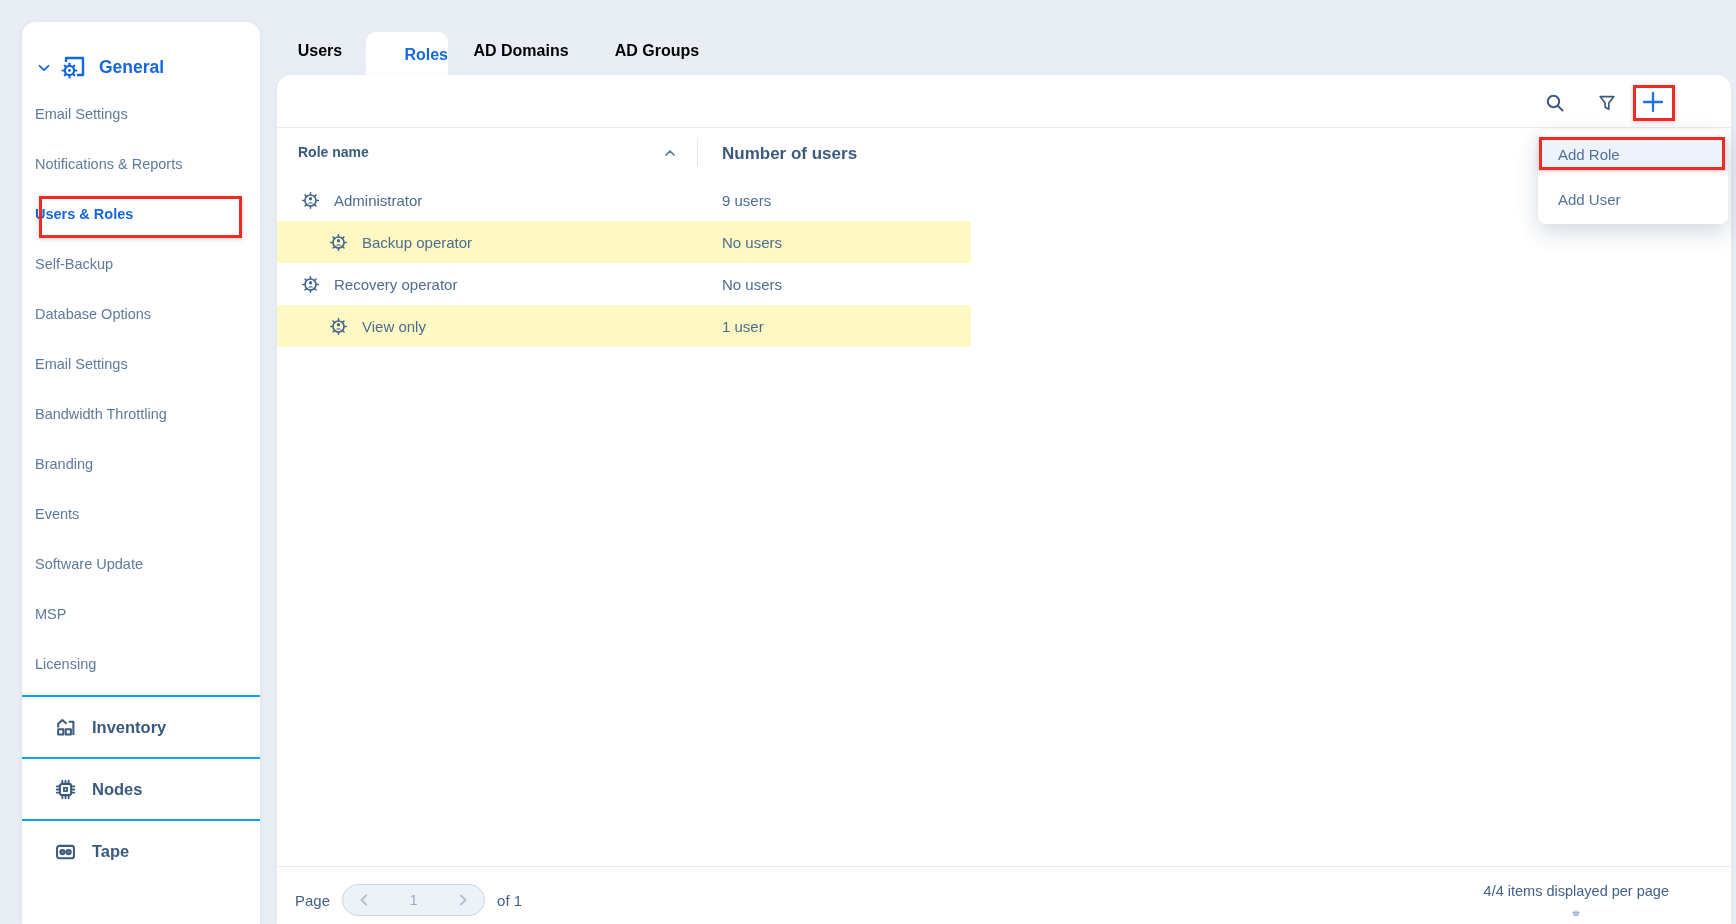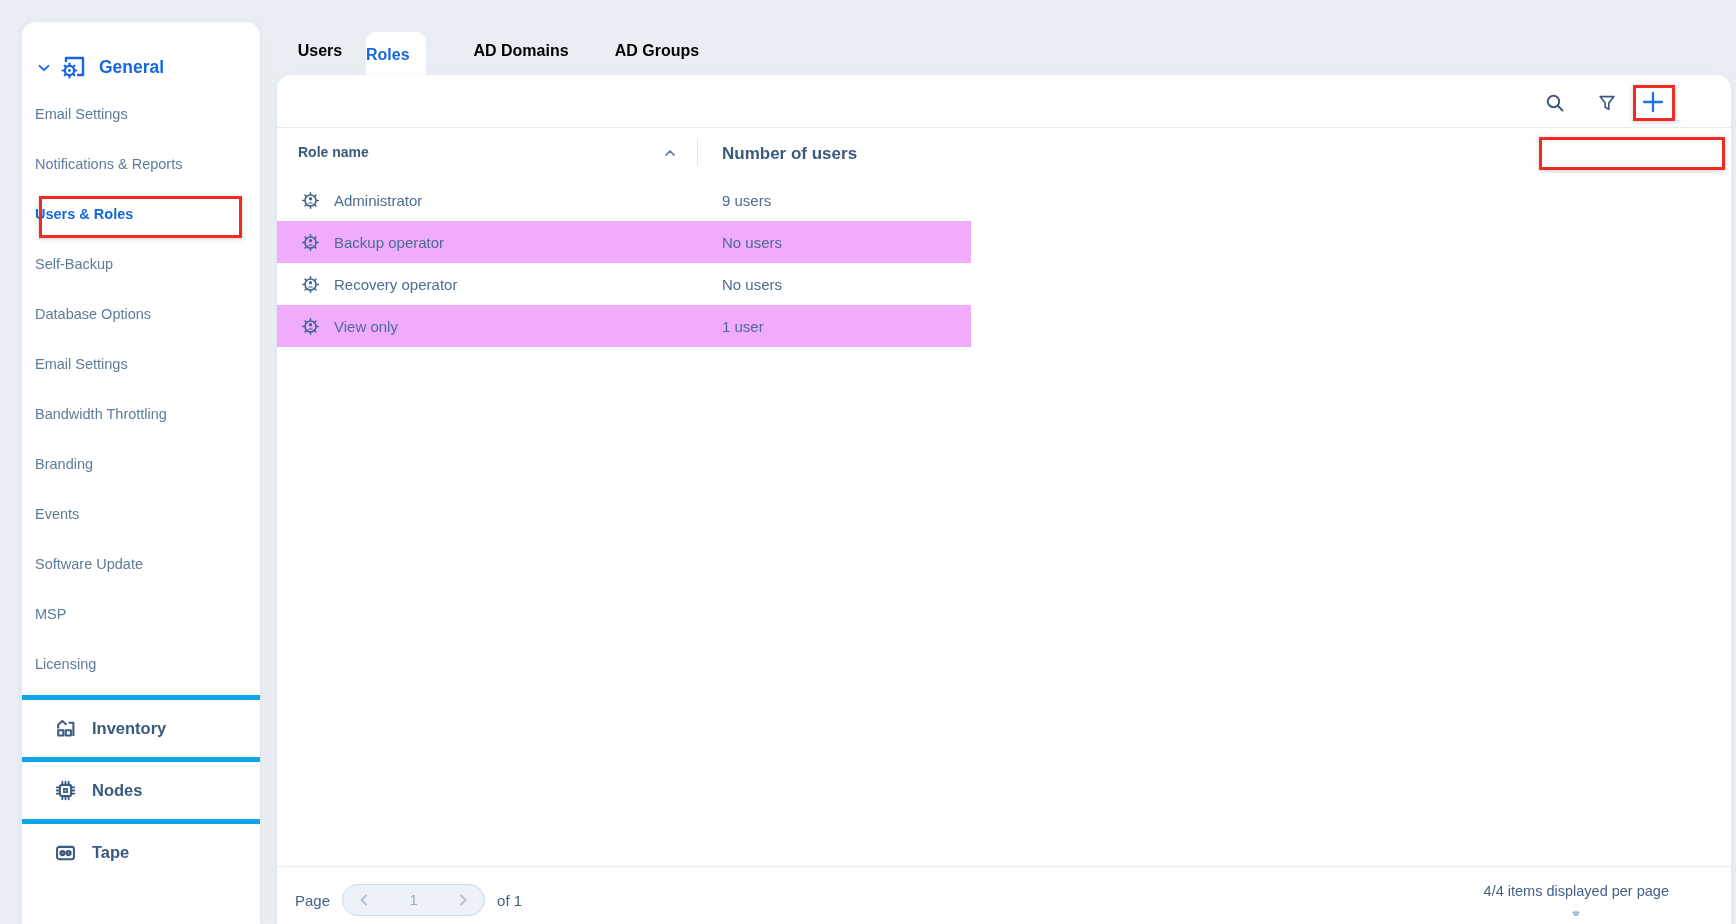--- a/index.html
+++ b/index.html
@@ -20,46 +20,46 @@
   .sidebar{position:absolute;left:22px;top:22px;width:238px;height:902px;background:#fff;
     border-radius:14px 14px 0 0;box-shadow:0 1px 6px rgba(30,50,90,.06);}
   .sb-header{position:absolute;left:0;top:13px;width:100%;height:64px;cursor:pointer;}
   .sb-chevron{position:absolute;left:14px;top:25px;width:16px;height:16px;}
   .sb-gicon{position:absolute;left:36px;top:17px;width:30px;height:30px;}
   .sb-title{position:absolute;left:77px;top:22px;font-size:17.5px;font-weight:bold;color:var(--accent);}
   .sb-items{position:absolute;left:0;top:67px;width:100%;}
   .sb-item{height:50px;line-height:50px;padding-left:13px;font-size:14.5px;color:var(--item);cursor:pointer;white-space:nowrap;}
   .sb-item.active{color:var(--accent);font-weight:bold;}
   .sb-sections{position:absolute;left:0;top:673px;width:100%;}
-  .sb-section{height:62px;border-top:5px solid #0ea5e9;display:flex;align-items:center;padding-left:30px;cursor:pointer;}
+  .sb-section{height:62px;border-top:2px solid #0ea5e9;display:flex;align-items:center;padding-left:30px;cursor:pointer;}
   .sb-section svg{width:27px;height:27px;margin-right:13px;flex:none;}
   .sb-section .lbl{font-size:16.5px;font-weight:bold;color:var(--slate);}
 
   
   .tab-label{position:absolute;top:42px;transform:translateX(-50%);font-size:16px;font-weight:bold;color:#000000;cursor:pointer;white-space:nowrap;}
-  .tab-active{position:absolute;left:366px;top:32px;width:60px;height:46px;background:#fff;border-radius:10px 10px 0 0;
-    display:flex;align-items:center;justify-content:flex-start;font-size:16px;font-weight:bold;color:var(--accent);cursor:pointer;}
+  .tab-active{position:absolute;left:366px;top:32px;width:82px;height:46px;background:#fff;border-radius:10px 10px 0 0;
+    display:flex;align-items:center;justify-content:flex-end;font-size:16px;font-weight:bold;color:var(--accent);cursor:pointer;}
 
   
   .panel{position:absolute;left:277px;top:75px;width:1454px;height:849px;background:#fff;
     border-radius:14px 14px 0 0;box-shadow:0 1px 6px rgba(30,50,90,.05);}
   .tb-icon{position:absolute;cursor:pointer;}
   .tb-search{left:1266px;top:16px;width:24px;height:24px;}
   .tb-filter{left:1319px;top:17px;width:22px;height:22px;}
   .tb-plus{left:1362px;top:13px;width:28px;height:28px;}
   .toolbar-divider{position:absolute;left:0;top:52px;width:100%;height:1px;background:var(--divider);}
 
   .th-role{position:absolute;left:21px;top:69px;font-size:14px;font-weight:bold;color:#3c5a7d;cursor:pointer;}
   .th-sort{position:absolute;left:386px;top:72px;width:14px;height:12px;cursor:pointer;}
   .th-vdiv{position:absolute;left:420px;top:64px;width:1px;height:27px;background:#dde4ee;}
   .th-users{position:absolute;left:445px;top:69px;font-size:17px;font-weight:bold;color:#3c5a7d;cursor:pointer;}
 
   .rows{position:absolute;left:0;top:104px;width:694px;}
   .row{height:42px;display:flex;align-items:center;cursor:pointer;position:relative;}
-  .row.stripe{background:#f0abfc;}
+  .row.stripe{background:#fef9c3;padding-left:28px;}
   .row svg{width:19px;height:19px;margin-left:24px;flex:none;}
   .row .rname{margin-left:14px;font-size:15px;color:var(--rowtext);}
   .row .rusers{position:absolute;left:445px;font-size:15px;color:var(--rowtext);}
 
   .bottom-divider{position:absolute;left:0;top:791px;width:100%;height:1px;background:var(--divider);}
   .pager{position:absolute;left:18px;top:808px;height:34px;display:flex;align-items:center;gap:12px;}
   .pager .ptext{font-size:15px;color:#44618a;}
   .ppill{width:143px;height:32px;border-radius:16px;background:#edf1f8;border:1px solid #ccd8e8;
     display:flex;align-items:center;justify-content:space-between;padding:0 14px;}
   .ppill svg{width:14px;height:14px;cursor:pointer;}
@@ -268,18 +268,22 @@
         <line x1="5" y1="4" x2="5" y2="20"></line>
           <line x1="2.2" y1="9" x2="7.8" y2="9"></line>
         <line x1="12" y1="4" x2="12" y2="20"></line>
           <line x1="9.2" y1="15" x2="14.8" y2="15"></line>
         <line x1="19" y1="4" x2="19" y2="20"></line>
           <line x1="16.2" y1="9" x2="21.8" y2="9"></line>
       </svg>
     </div>
   </div>
 
+  <div class="menu">
+    <div class="menu-item first">Add Role</div>
+    <div class="menu-item second">Add User</div>
+  </div>
 
   <div class="annot annot-users"></div>
   <div class="annot annot-plus"></div>
   <div class="annot annot-addrole"></div>
 
 </div>
 
 </body></html>

